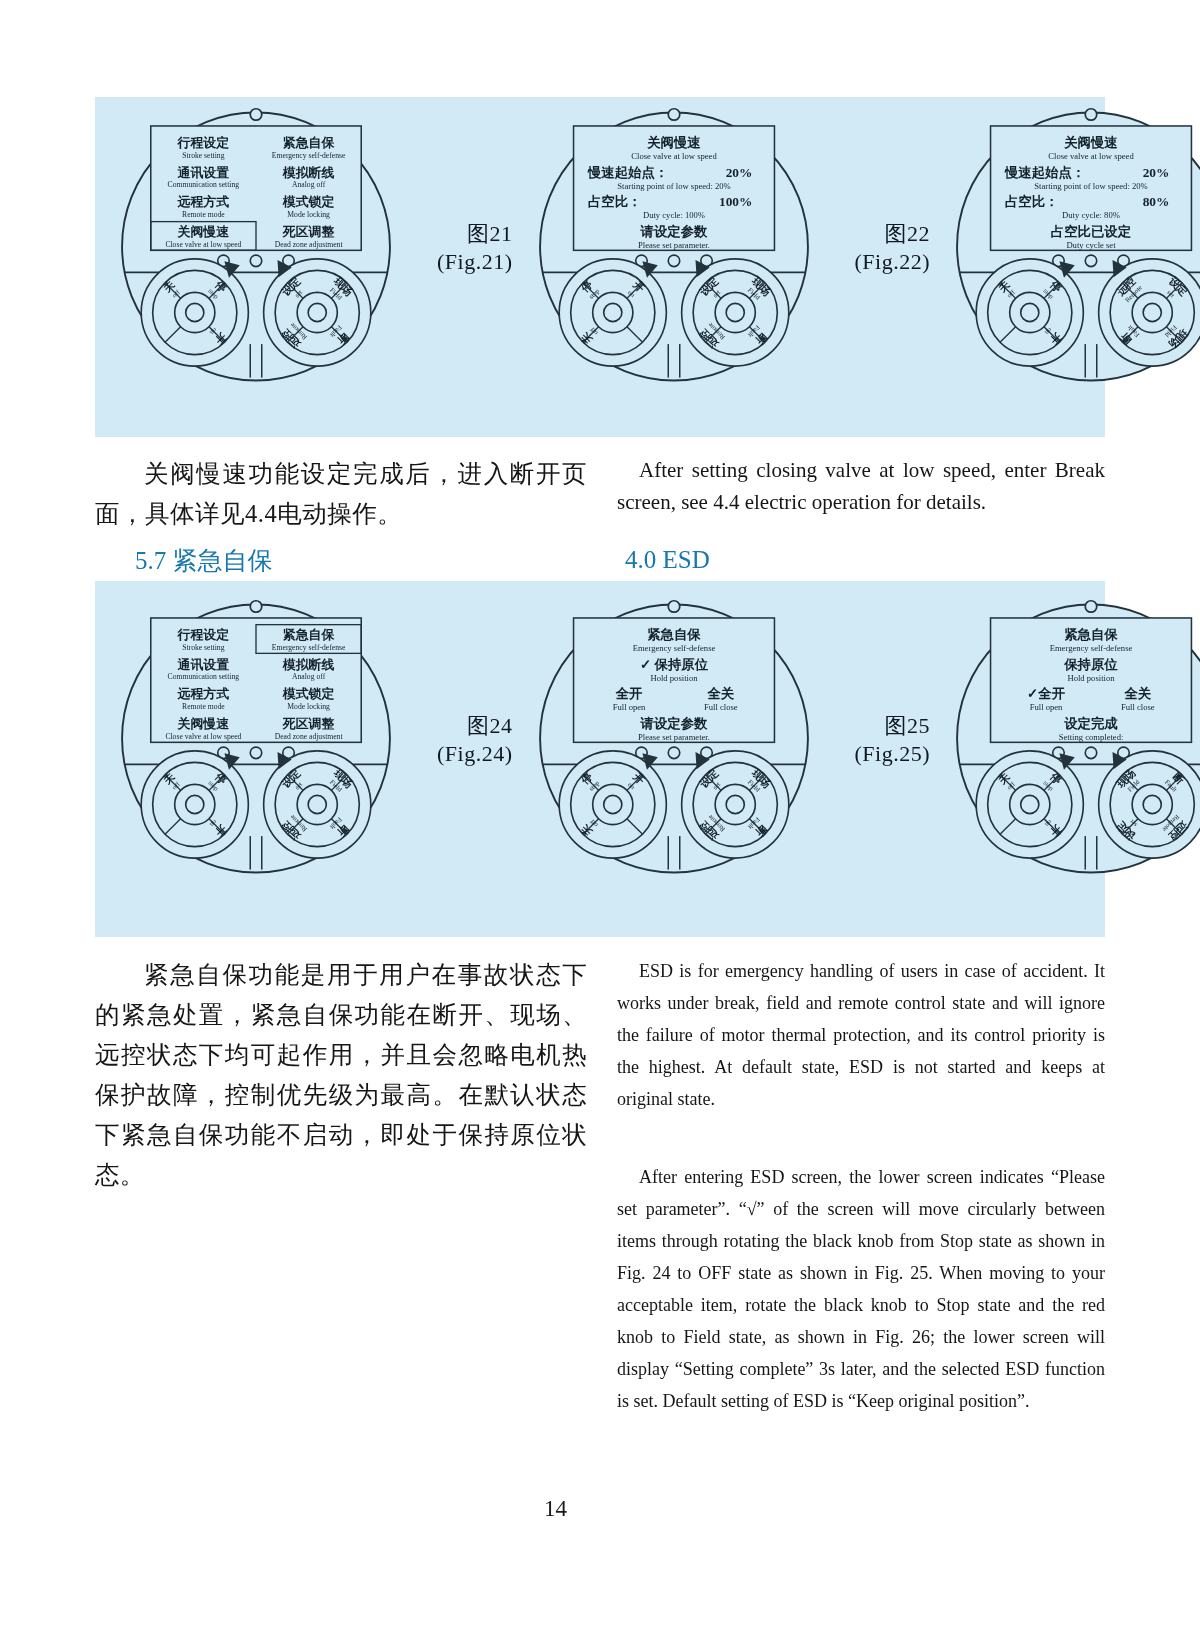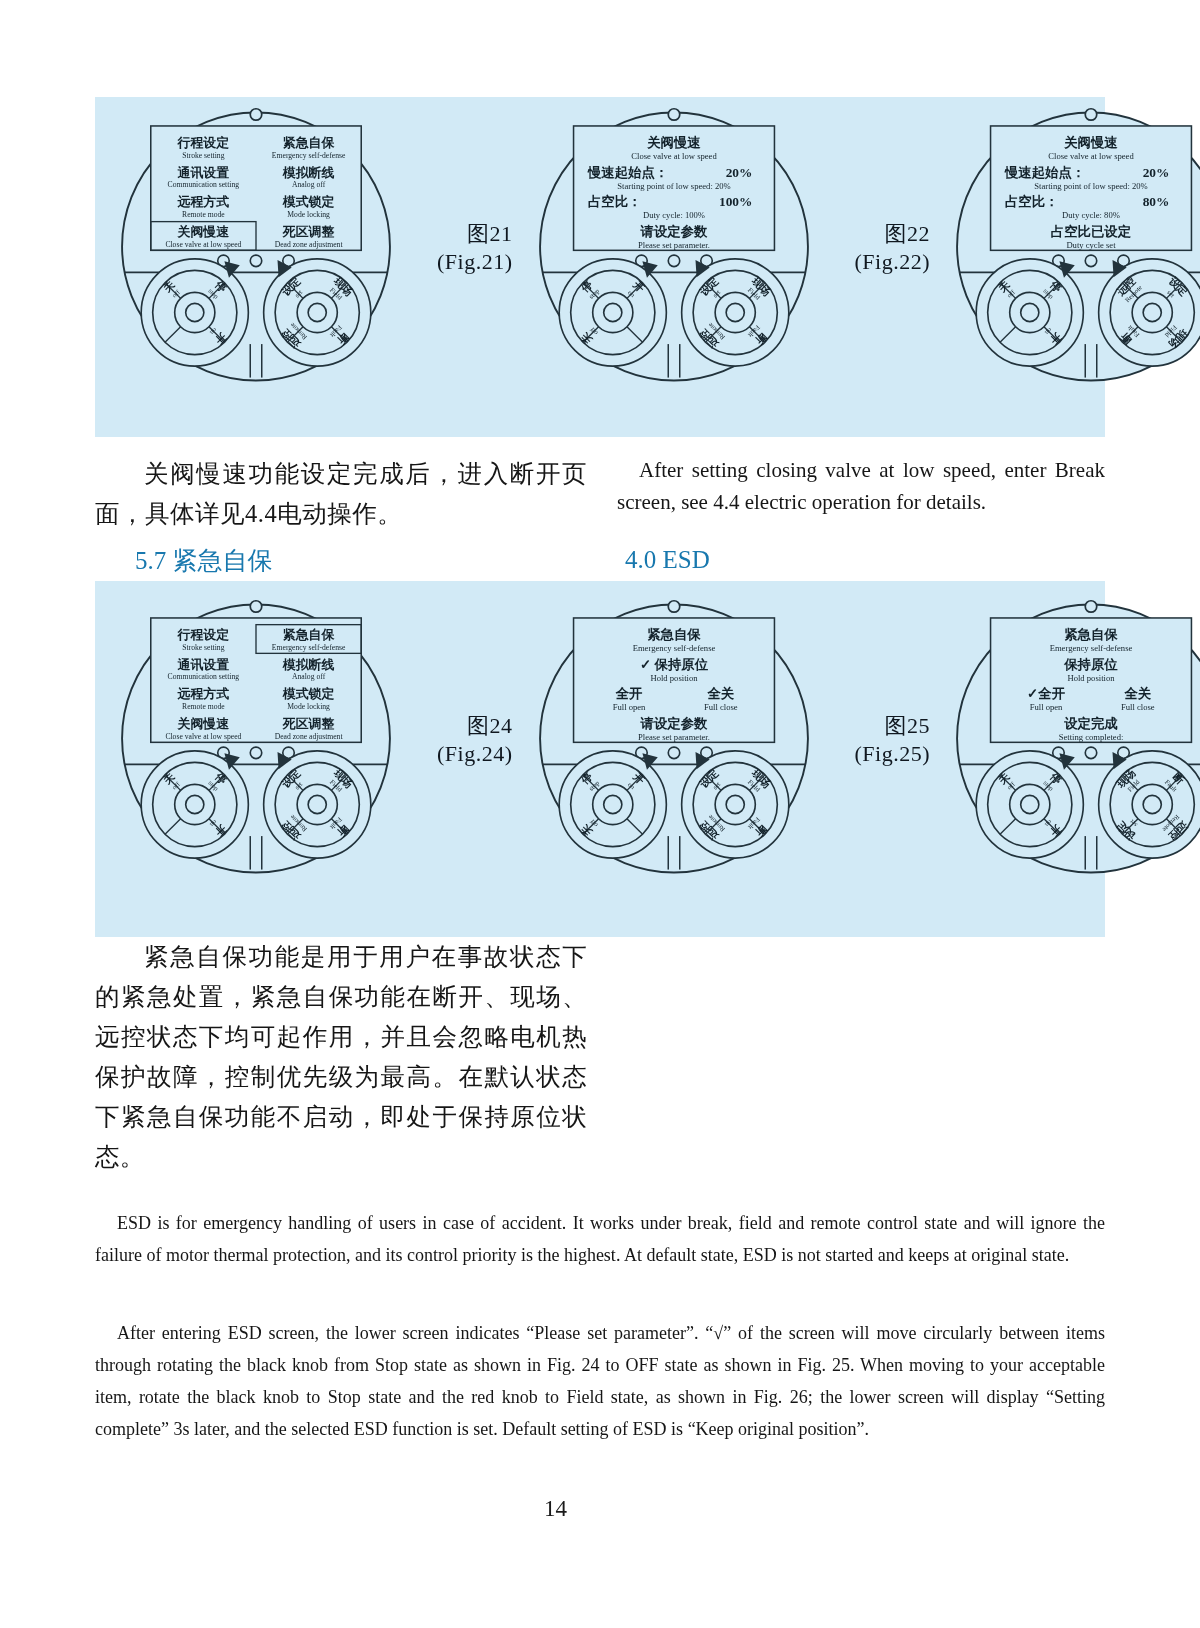--- a/index.html
+++ b/index.html
@@ -39,21 +39,21 @@
   .intro .col-en p{
     font-size:21px;line-height:32px;text-align:justify;text-indent:22px;
   }
   .headings{margin-top:4px;height:36px;align-items:center;}
   .headings h3{
     font-size:25px;font-weight:normal;color:var(--heading-color);
   }
   .headings .col-cn h3{margin-left:40px;}
   .headings .col-en h3{margin-left:8px;}
   #panel2{margin-top:3px;}
-  .bodytext{flex-direction:column;}
+  .bodytext{margin-top:18px;}
   .bodytext .col-cn p{
     font-size:24.5px;line-height:40px;text-align:justify;text-indent:2em;
     letter-spacing:0.2px;
   }
   .bodytext .col-en p{
     font-size:18px;line-height:32px;text-align:justify;text-indent:22px;
   }
   .bodytext .col-en p.gap{margin-top:46px;}
   .page-number{
     position:absolute;left:544px;top:1496px;font-size:23px;color:#1a1a1a;

